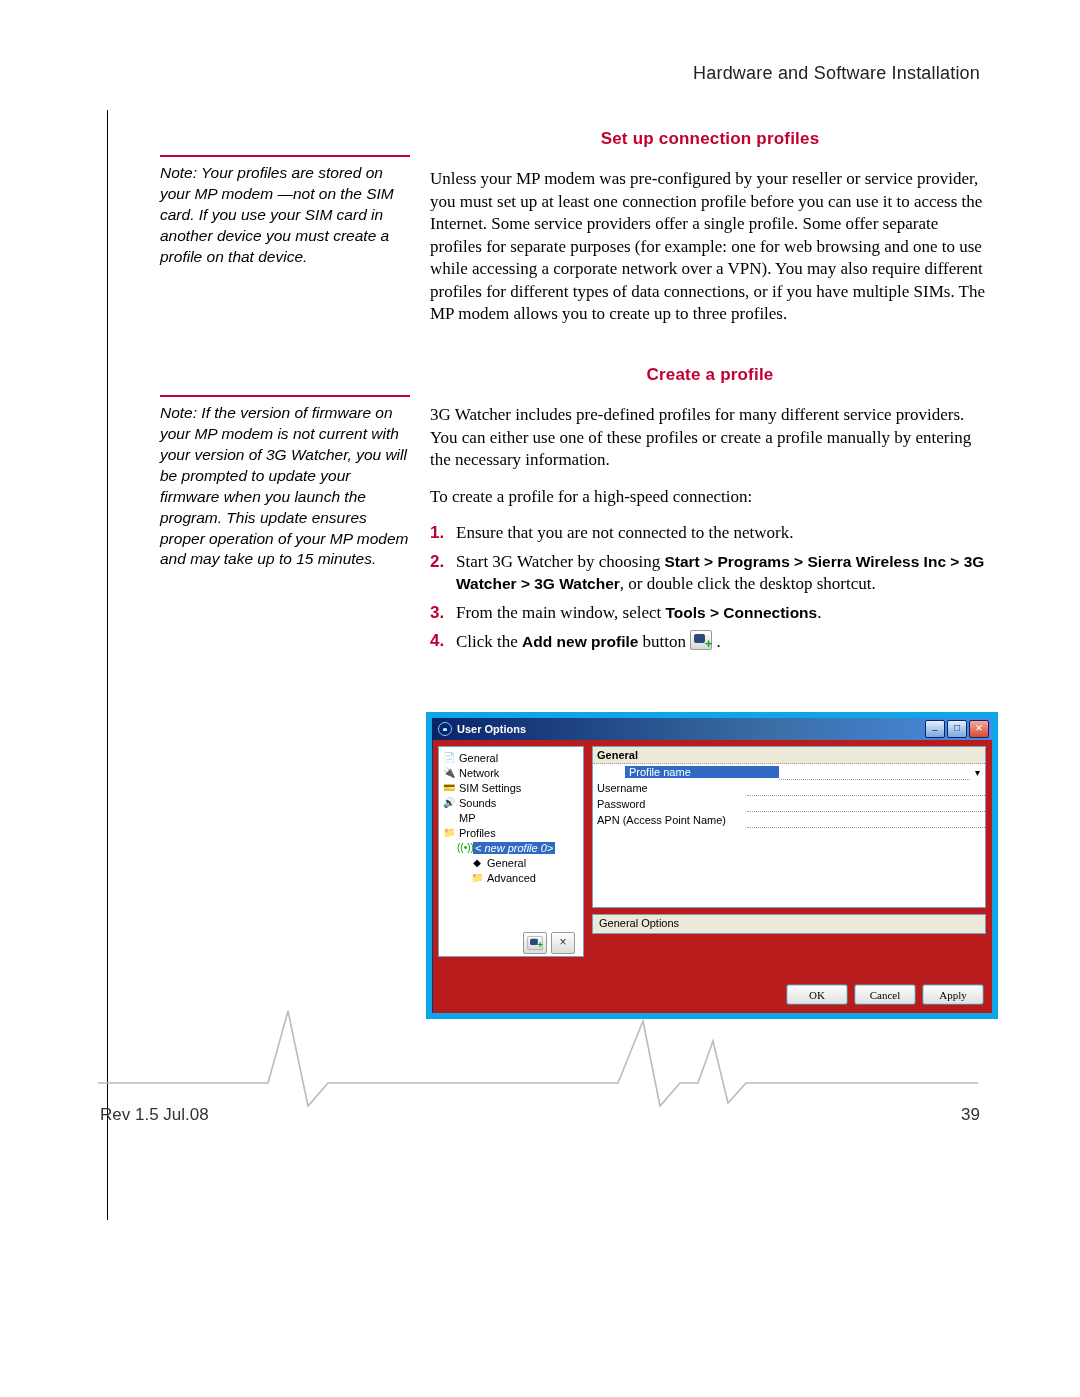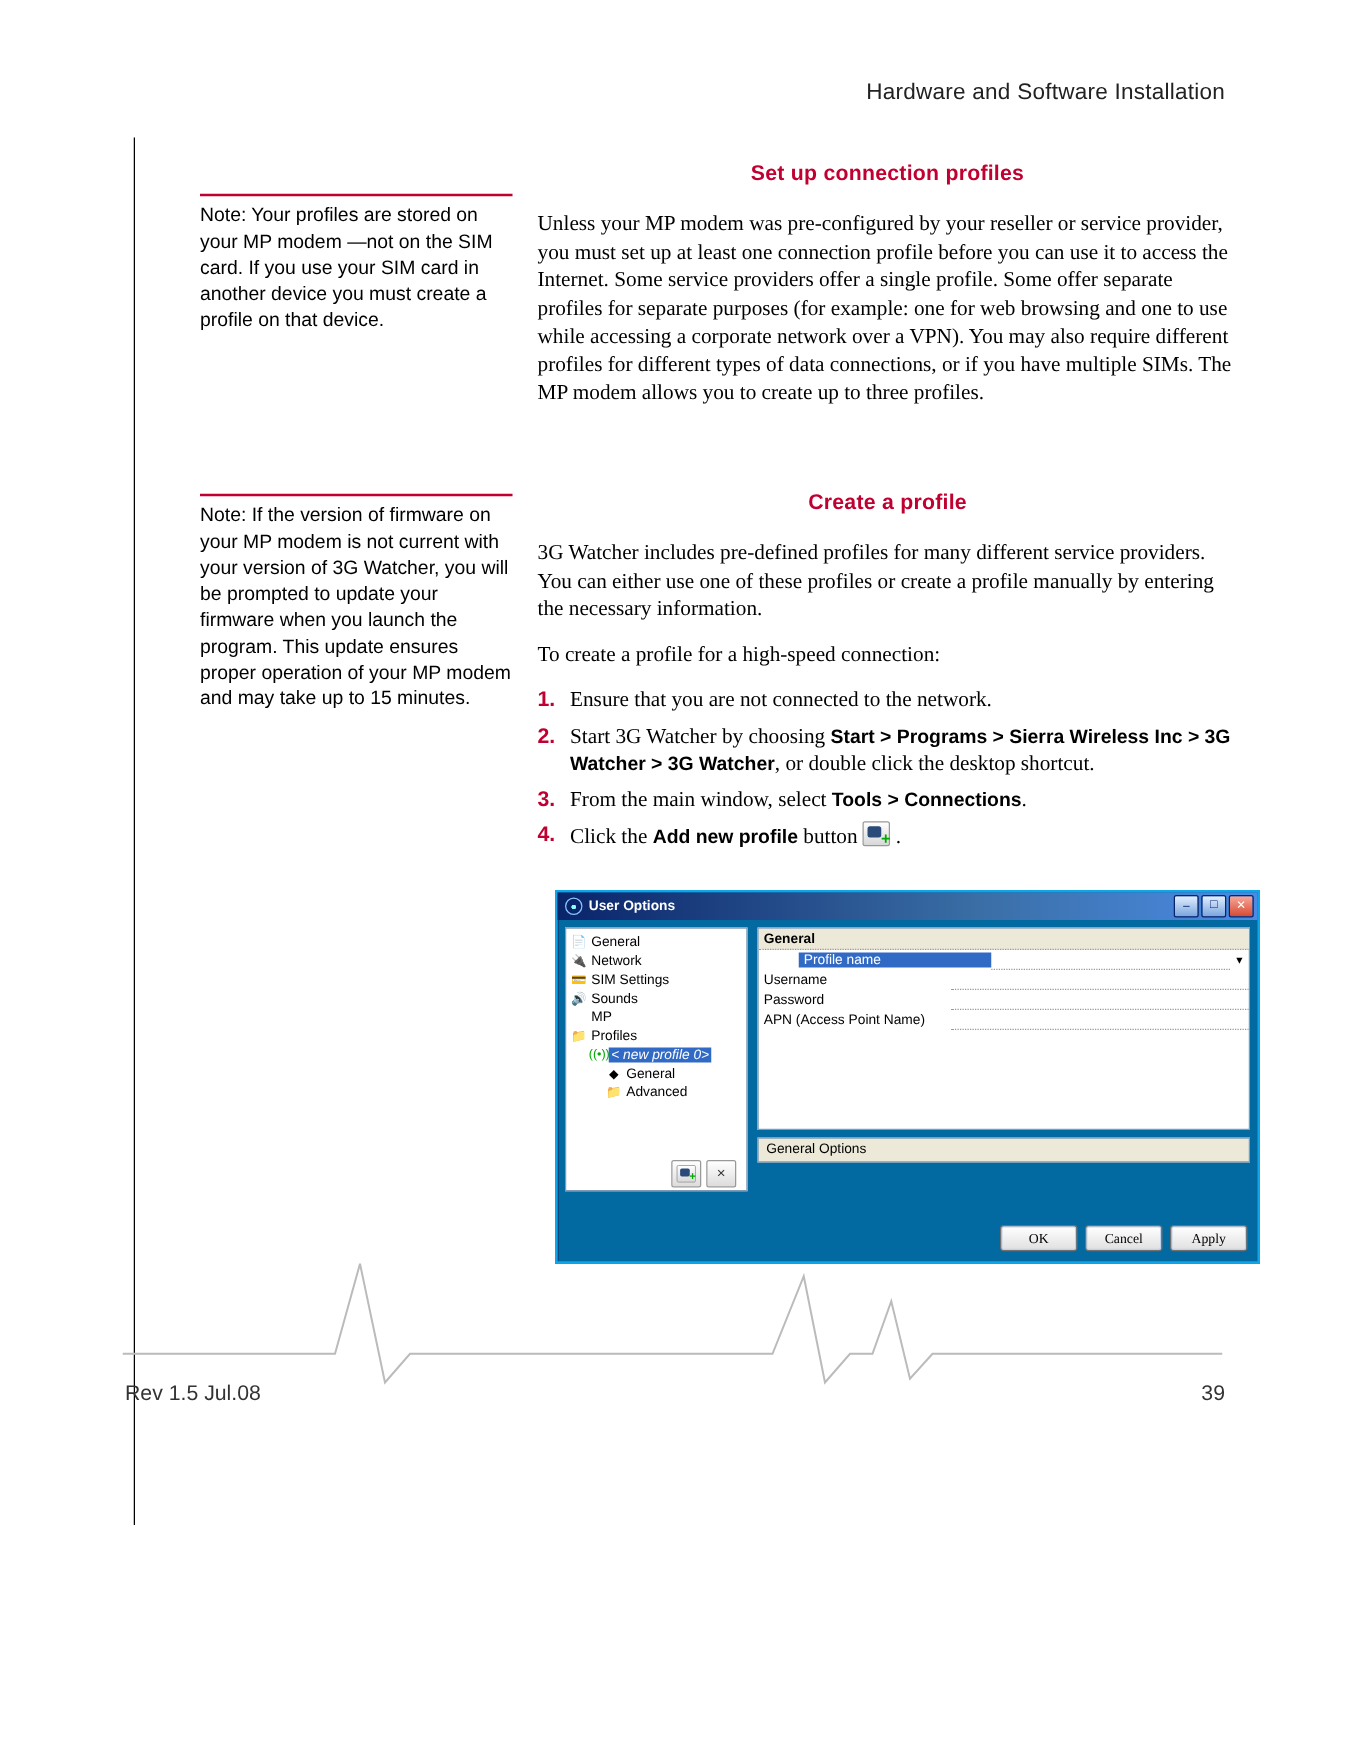--- a/index.html
+++ b/index.html
@@ -33,20 +33,21 @@
     width: 0;
     height: 1110px;
     border-left: 1px solid #000;
   }
 
   .sidebar {
     position: absolute;
     left: 160px;
     width: 250px;
     font-family: Arial, Helvetica, sans-serif;
+    font-style: italic;
     font-size: 15.5px;
     line-height: 1.35;
     color: #000;
   }
   .sidebar hr {
     border: none;
     border-top: 2px solid #c00030;
     margin: 0 0 6px 0;
   }
   .note1 { top: 155px; }
@@ -64,21 +65,21 @@
   .main h3 {
     font-family: Arial, Helvetica, sans-serif;
     color: #c00030;
     font-size: 17px;
     font-weight: bold;
     margin: 0 0 18px 0;
     letter-spacing: 0.2px;
     text-align: center;
   }
   .sect-1 { top: 128px; }
-  .sect-2 { top: 391px; }
+  .sect-2 { top: 364px; }
   .main p { margin: 0 0 14px 0; font-family: Liberation Serif, serif; }
   ol.steps {
     list-style: none;
     padding: 0;
     margin: 0;
     counter-reset: step;
   }
   ol.steps > li {
     counter-increment: step;
     position: relative;
@@ -119,26 +120,26 @@
     right: -1px; bottom: -3px;
     color: #0a0;
     font-weight: bold;
     font-size: 13px;
     font-family: Arial;
   }
 
   
   .dialog {
     position: absolute;
-    left: 444px;
+    left: 426px;
     top: 712px;
     width: 560px;
     height: 295px;
-    background: #0369a1;
-    border: 2px solid #0ea5e9;
+    background: #b91c1c;
+    border: 6px solid #0ea5e9;
     box-shadow: 1px 1px 0 #003c74 inset;
     font-family: Tahoma, Arial, sans-serif;
     font-size: 11px;
     color: #000;
   }
   .titlebar {
     height: 22px;
     background: linear-gradient(90deg,#0a246a 0%, #3a6ea5 60%, #4b8be5 100%);
     color: #fff;
     display: flex;

